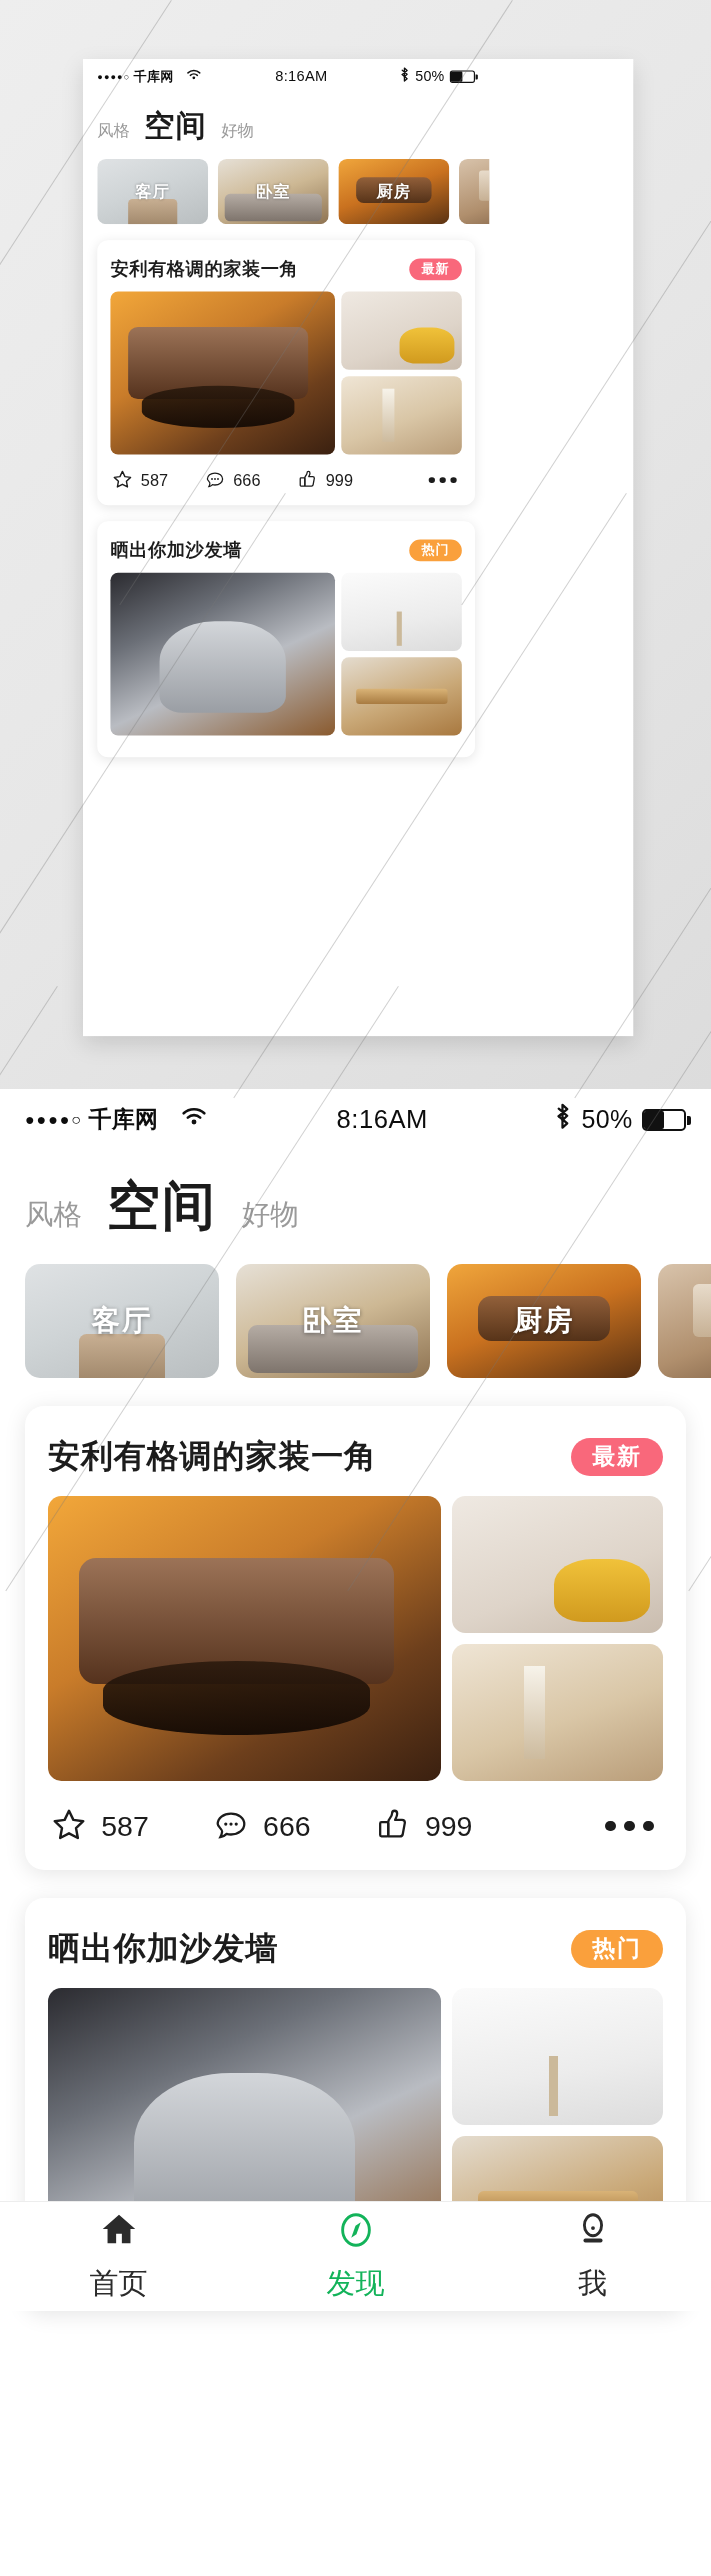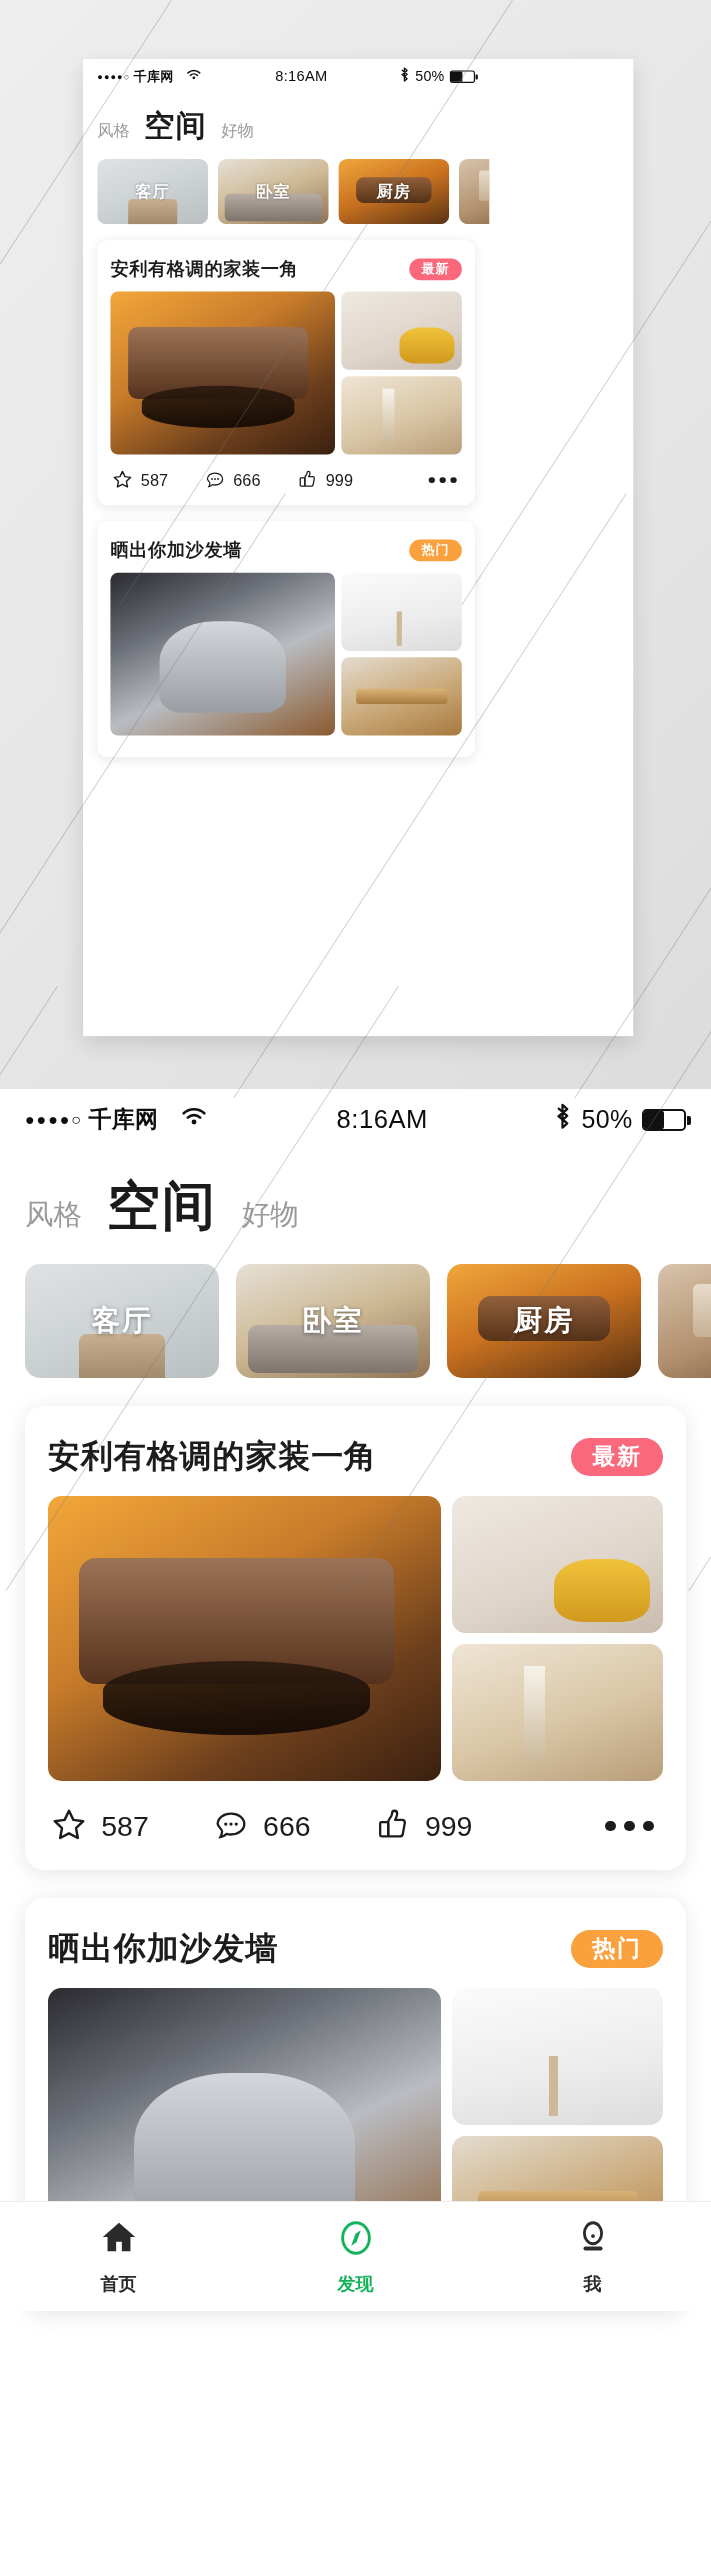--- a/index.html
+++ b/index.html
@@ -136,21 +136,21 @@
   .more-dots { margin-left: auto; display: flex; gap: 8.5px; padding-right: 7.6px; }
   .more-dots i { width: 10.4px; height: 10.4px; border-radius: 50%; background: #1c1c1c; display:block; }
 
   
   .tabbar {
     position: absolute; left: 0; bottom: 0; width: 711px; height: 110px;
     background: #fff; border-top: 0.9px solid #ededed;
     display: flex; align-items: center;
   }
   .tabitem { flex: 1; display: flex; flex-direction: column; align-items: center; gap: 9.5px; }
-  .tabitem .tlabel { font-size: 18px; color: #2b2b2b; font-weight: 700; }
+  .tabitem .tlabel { font-size: 29px; color: #2b2b2b; font-weight: 400; }
   .tabitem.active .tlabel { color: #13b35a; text-align: center; }
   .wm-lines { position:absolute; inset:0; pointer-events:none; overflow:hidden; }
   .wm-lines i { position:absolute; display:block; width:0.9px; height:398px;
      background: rgba(120,120,120,.35); transform: rotate(33deg); transform-origin: top left; }
 </style>
 </head>
 <body>
 
 <div class="page">
 

